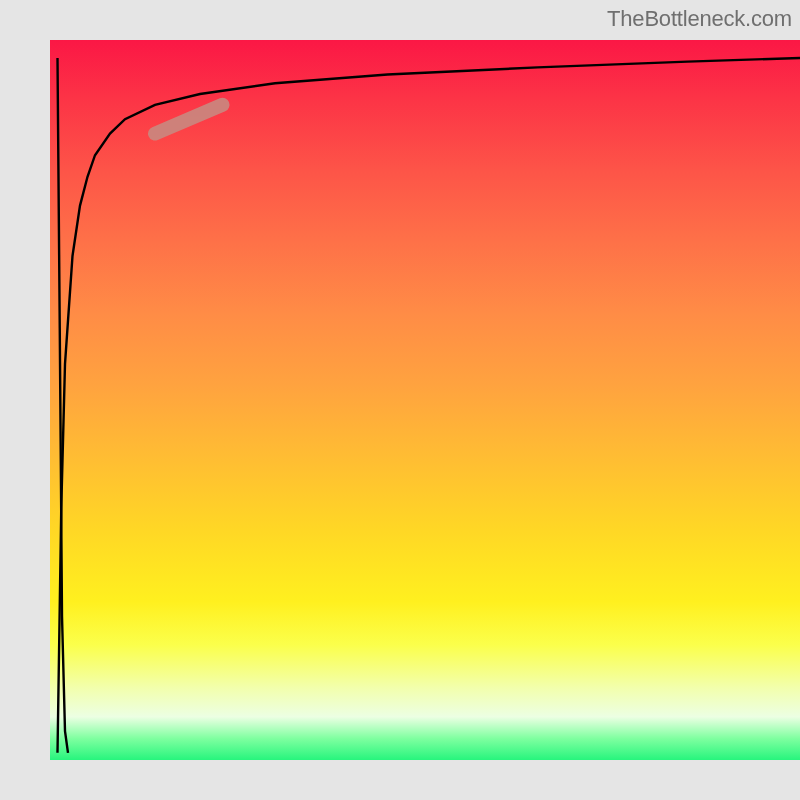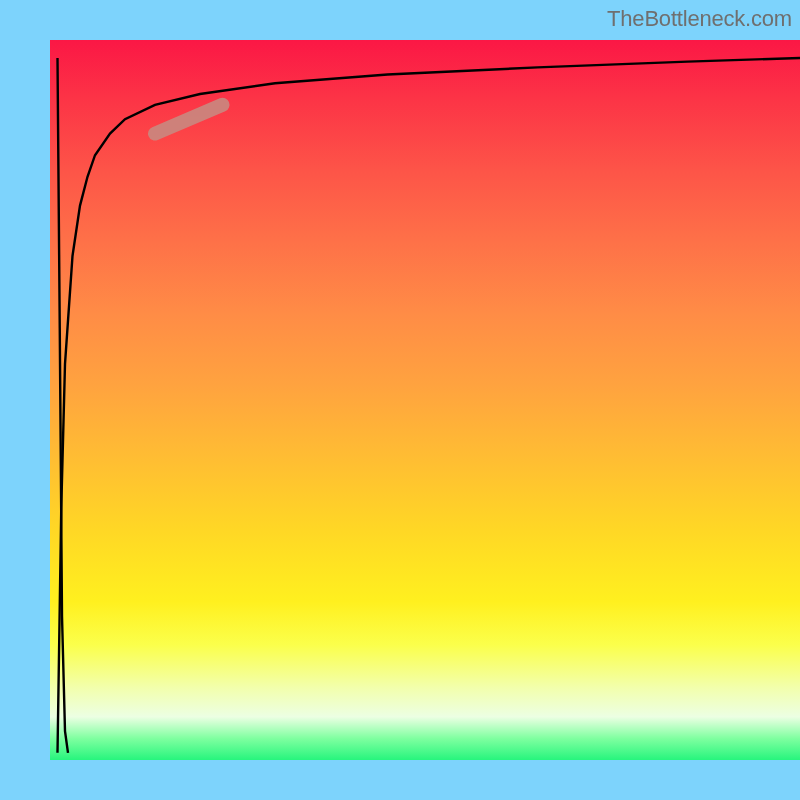--- a/index.html
+++ b/index.html
@@ -8,21 +8,21 @@
     width: 800px;
     height: 800px;
     background: #000;
     overflow: hidden;
     font-family: Arial, Helvetica, sans-serif;
   }
   .stage {
     position: relative;
     width: 800px;
     height: 800px;
-    background: #7dd3fc;
+    background: #e5e5e5;
   }
   .plot-area {
     position: absolute;
     left: 50px;
     top: 40px;
     width: 750px;
     height: 720px;
     background: linear-gradient(
       to bottom,
       #fb1745 0%,

